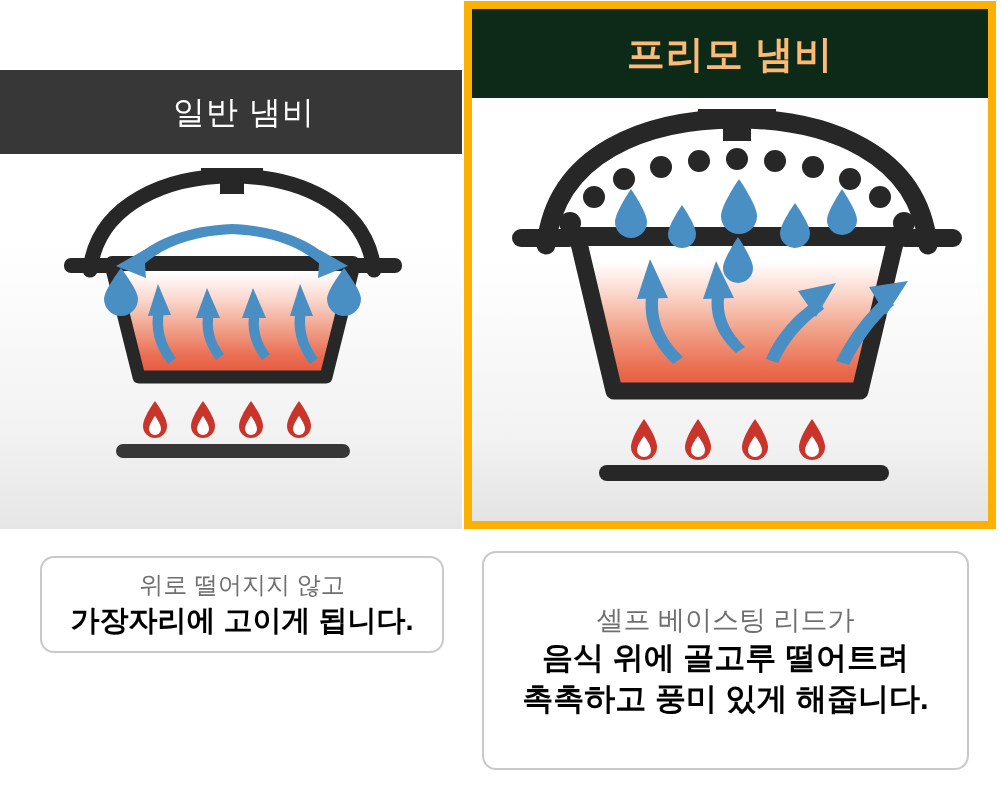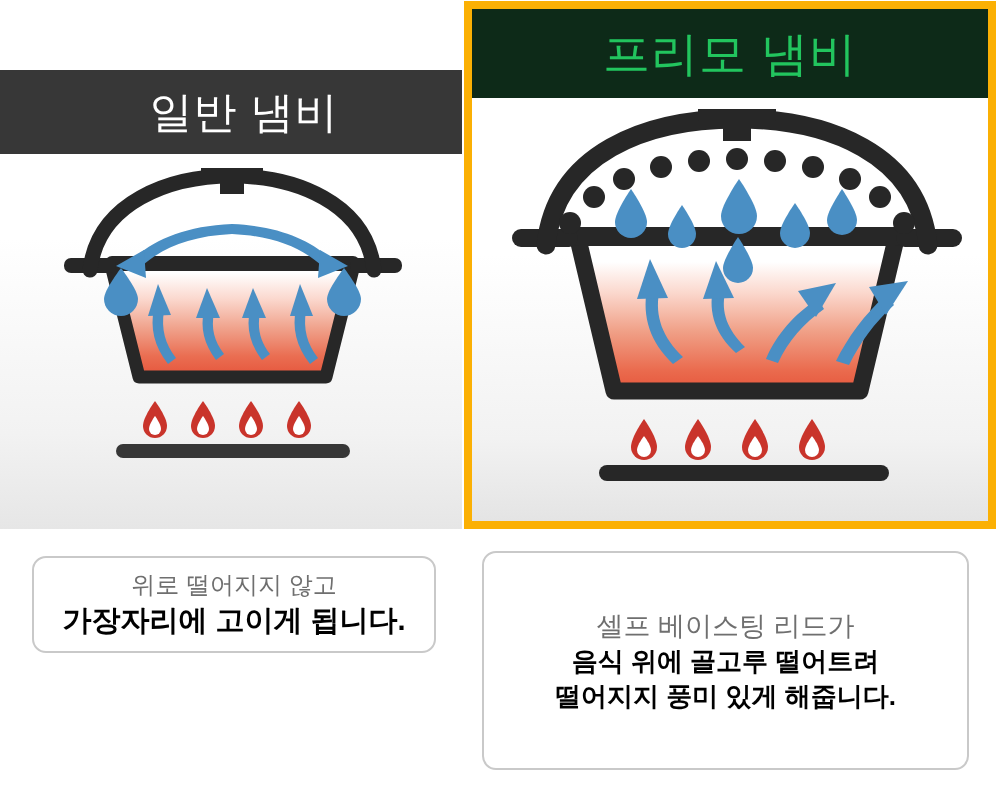--- a/index.html
+++ b/index.html
@@ -36,21 +36,21 @@
     left: 0; top: 70px;
     width: 462px;
     height: 84px;
     background: #373737;
     display: flex;
     align-items: center;
     justify-content: center;
   }
   .header-left-text {
     color: #ffffff;
-    font-size: 43px;
+    font-size: 32px;
     font-weight: 400;
     letter-spacing: 1px;
     line-height: 1;
     white-space: nowrap;
     margin-left: 26px;
   }
 
   
   .panel-right {
     position: absolute;
@@ -65,23 +65,23 @@
     position: absolute;
     left: 0; top: 0;
     right: 0;
     height: 89px;
     background: #0d2a18;
     display: flex;
     align-items: center;
     justify-content: center;
   }
   .header-right-text {
-    color: #22c55e;
-    font-size: 47px;
-    font-weight: 400;
+    color: #fdba74;
+    font-size: 38px;
+    font-weight: 700;
     letter-spacing: 1px;
     line-height: 1;
     white-space: nowrap;
   }
 
   
   .pot-art {
     position: absolute;
   }
   .pot-left  { left: 58px;  top: 168px; width: 348px; height: 300px; }
@@ -94,21 +94,21 @@
     border: 2px solid #c9c9c9;
     border-radius: 14px;
     background: #ffffff;
     display: flex;
     flex-direction: column;
     align-items: center;
     justify-content: center;
     text-align: center;
   }
   .caption-left {
-    left: 32px; top: 556px;
+    left: 40px; top: 556px;
     width: 404px; height: 97px;
     padding: 6px 10px;
   }
   .caption-right {
     left: 482px; top: 551px;
     width: 487px; height: 219px;
     padding: 10px 14px;
   }
   .cap-line-light {
     color: #6f6f6f;
@@ -118,21 +118,21 @@
   }
   .cap-line-bold {
     color: #000000;
     font-weight: 700;
     line-height: 1.32;
     white-space: nowrap;
   }
   .caption-left .cap-line-light { font-size: 24px; }
   .caption-left .cap-line-bold  { font-size: 29px; }
   .caption-right .cap-line-light { font-size: 27px; }
-  .caption-right .cap-line-bold  { font-size: 26px; }
+  .caption-right .cap-line-bold  { font-size: 31px; }
 
   svg { display: block; }
 </style>
 </head>
 <body>
 
 <div id="panels">
 
   <div class="panel-left">
 
@@ -326,14 +326,14 @@
 </div>
 
 <div class="caption caption-left">
   <div class="cap-line-light">위로 떨어지지 않고</div>
   <div class="cap-line-bold">가장자리에 고이게 됩니다.</div>
 </div>
 
 <div class="caption caption-right">
   <div class="cap-line-light">셀프 베이스팅 리드가</div>
   <div class="cap-line-bold">음식 위에 골고루 떨어트려</div>
-  <div class="cap-line-bold">떨어지지 풍미 있게 해줍니다.</div>
+  <div class="cap-line-bold">촉촉하고 풍미 있게 해줍니다.</div>
 </div>
 
 </body></html>

